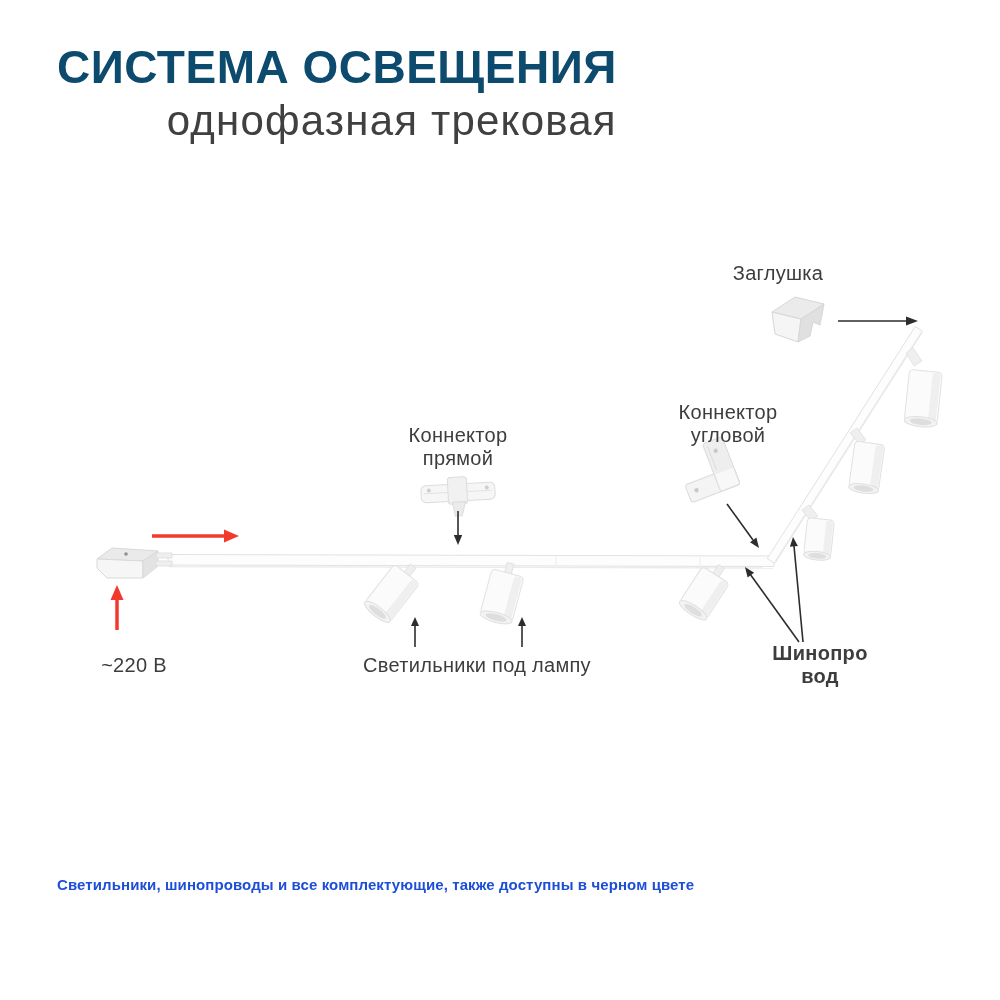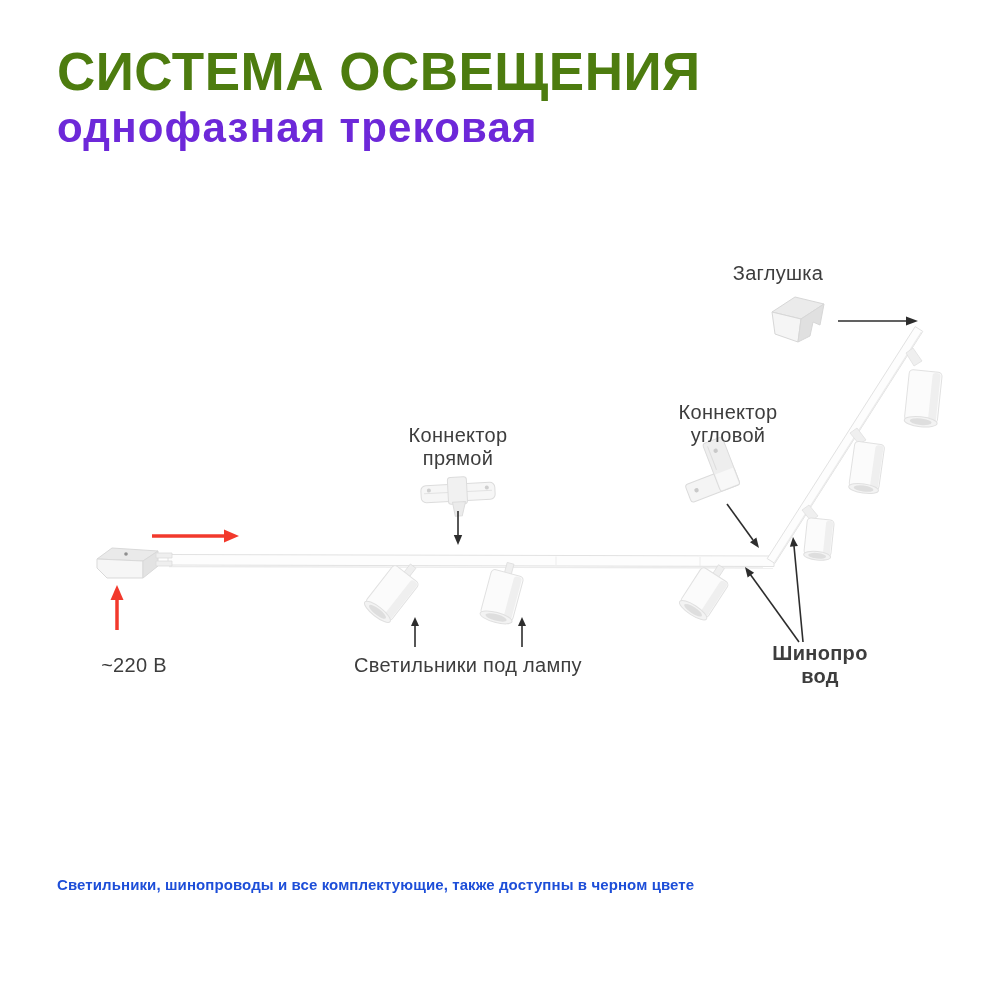--- a/index.html
+++ b/index.html
@@ -2,37 +2,37 @@
 <html><head>
 <meta charset="utf-8">
 <style>
   html,body{margin:0;padding:0;}
   body{
     width:1000px;height:1000px;background:#ffffff;position:relative;overflow:hidden;
     font-family:"Liberation Sans", sans-serif;
   }
   .header{position:absolute;left:57px;top:42px;}
   .title{
-    font-size:53px;font-weight:700;color:#4d7c0f;letter-spacing:.5px;line-height:1.12;text-align:center;
+    font-size:46px;font-weight:700;color:#0c4a6e;letter-spacing:.5px;line-height:1.12;text-align:center;
   }
   .subtitle{
-    font-size:42px;font-weight:700;color:#6d28d9;letter-spacing:1.2px;margin-top:4px;line-height:1.1;
+    font-size:42px;font-weight:400;color:#404040;letter-spacing:1.2px;margin-top:4px;line-height:1.1;text-align:right;
   }
   .diagram-svg{position:absolute;left:0;top:0;width:1000px;height:1000px;}
   .lbl{
     position:absolute;color:#3d3d3d;font-size:20px;line-height:23px;
     text-align:center;letter-spacing:.3px;white-space:nowrap;
   }
   .lbl div{white-space:nowrap;}
   .lbl-zaglushka{left:678px;top:262px;width:200px;}
   .lbl-corner{left:628px;top:401px;width:200px;}
   .lbl-straight{left:358px;top:424px;width:200px;}
   .lbl-power{left:37px;top:493px;width:220px;}
   .lbl-voltage{left:54px;top:654px;width:160px;}
-  .lbl-fixtures{left:318px;top:654px;width:300px;}
+  .lbl-fixtures{left:327px;top:654px;width:300px;}
   .lbl-track{left:720px;top:642px;width:200px;font-weight:bold;}
   .footnote{
     position:absolute;left:57px;top:876px;width:900px;
     font-size:15px;font-weight:700;color:#1d4ed8;letter-spacing:.1px;
   }
 </style>
 </head>
 <body>
 
 <div class="header">

